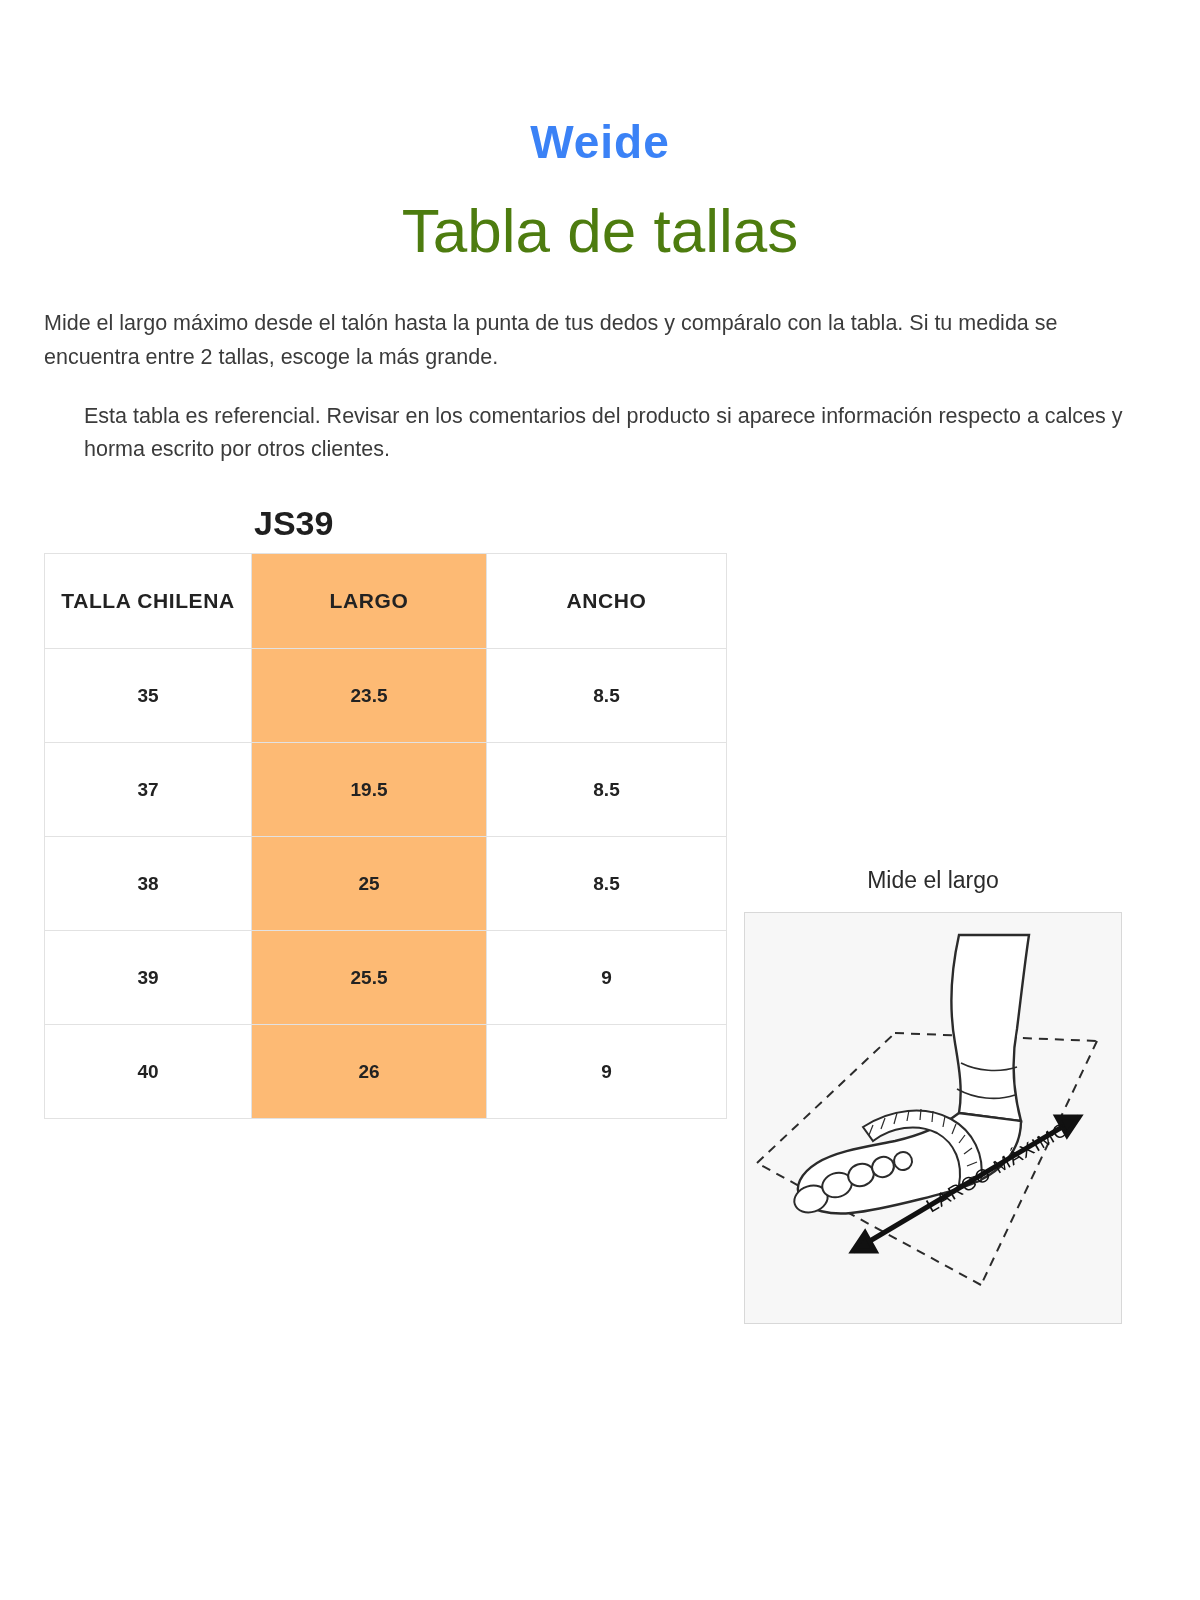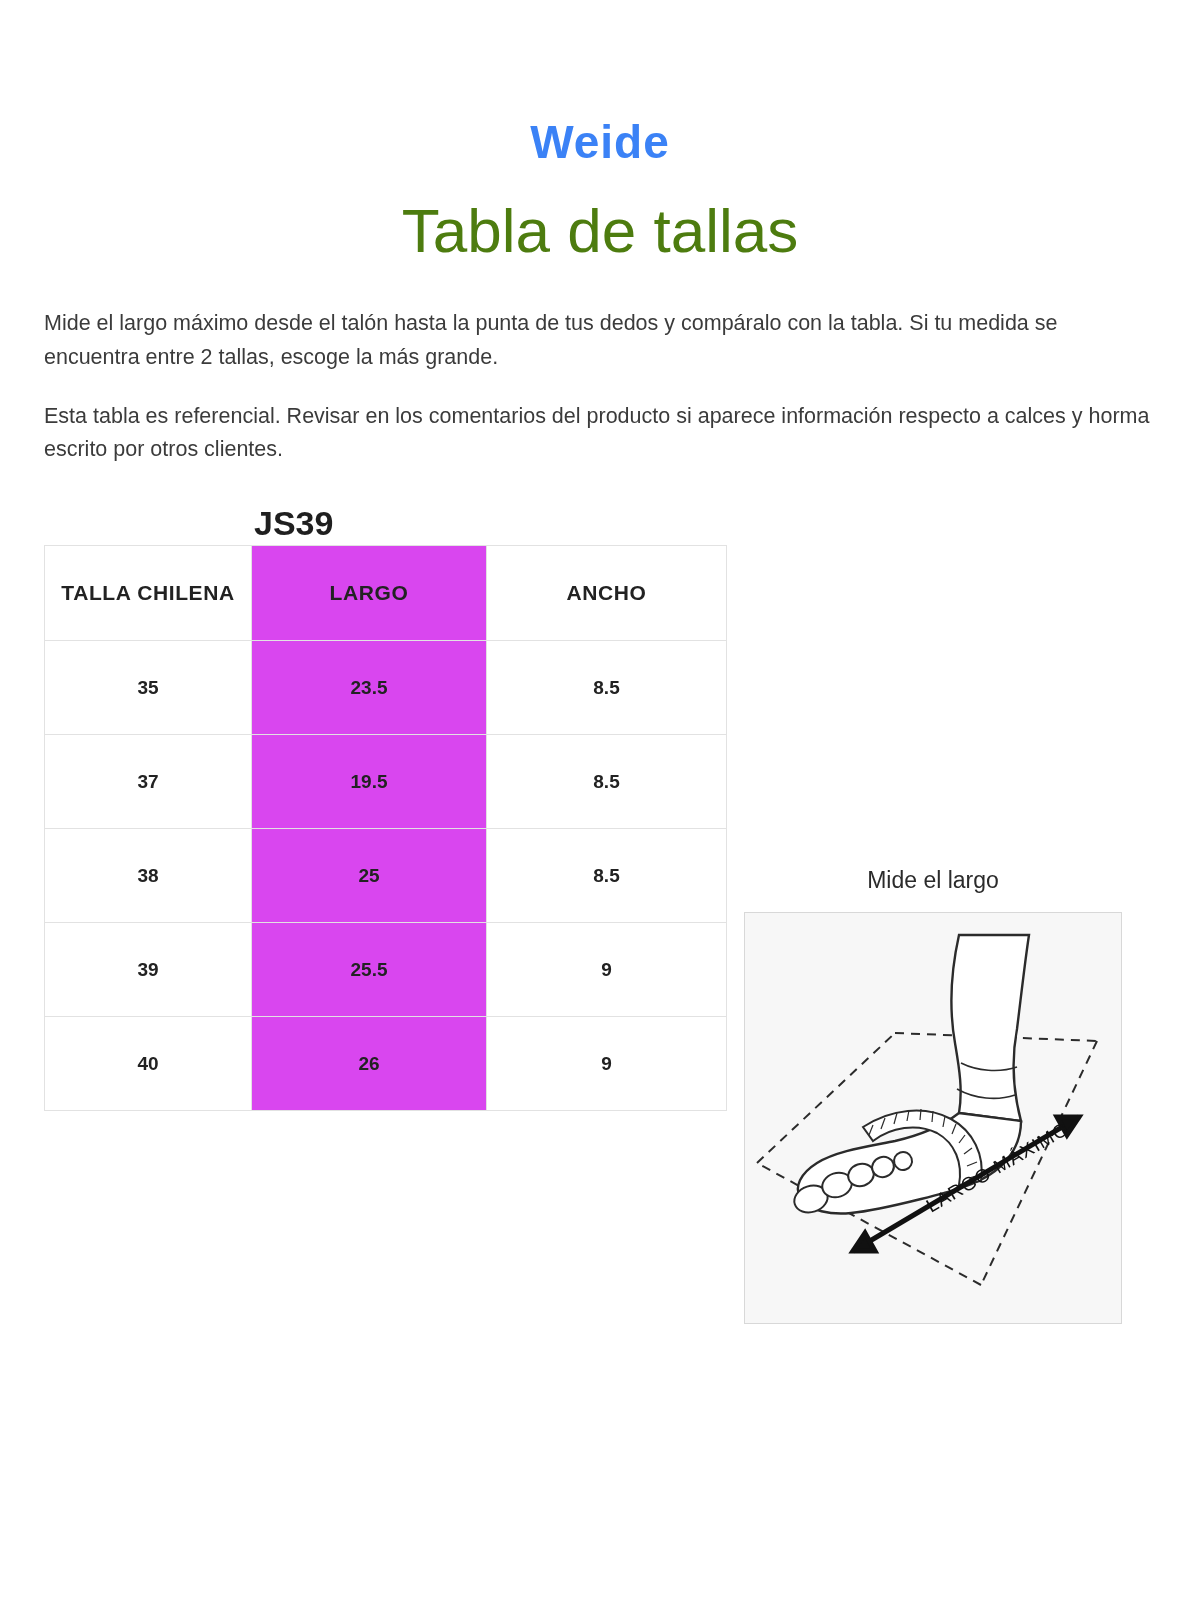--- a/index.html
+++ b/index.html
@@ -40,30 +40,31 @@
     line-height: 1.1;
   }
   .intro {
     margin-top: 42px;
     font-size: 21.5px;
     line-height: 1.55;
     color: #3b3b3b;
   }
   .intro.second {
     margin-top: 26px;
+    margin-left: 40px;
   }
   .model {
     margin-top: 38px;
     margin-left: 210px;
     font-size: 34px;
     font-weight: bold;
     color: #1f1f1f;
   }
   table.size-table {
-    margin-top: 2px;
+    margin-top: 10px;
     border-collapse: collapse;
     width: 682px;
     table-layout: fixed;
   }
   table.size-table th,
   table.size-table td {
     border: 1px solid #e2e2e2;
     text-align: center;
     font-size: 19px;
     color: #222222;
@@ -73,21 +74,21 @@
     font-weight: bold;
     font-size: 21px;
     letter-spacing: 0.6px;
   }
   table.size-table td {
     height: 91px;
     font-weight: bold;
     font-size: 19px;
   }
   .col-largo {
-    background: #d946ef;
+    background: #fdba74;
   }
   .col-talla { width: 207px; }
   .col-largo-w { width: 235px; }
   .col-ancho-w { width: 240px; }
 
   .measure-panel {
     position: absolute;
     left: 744px;
     top: 748px;
     width: 378px;

